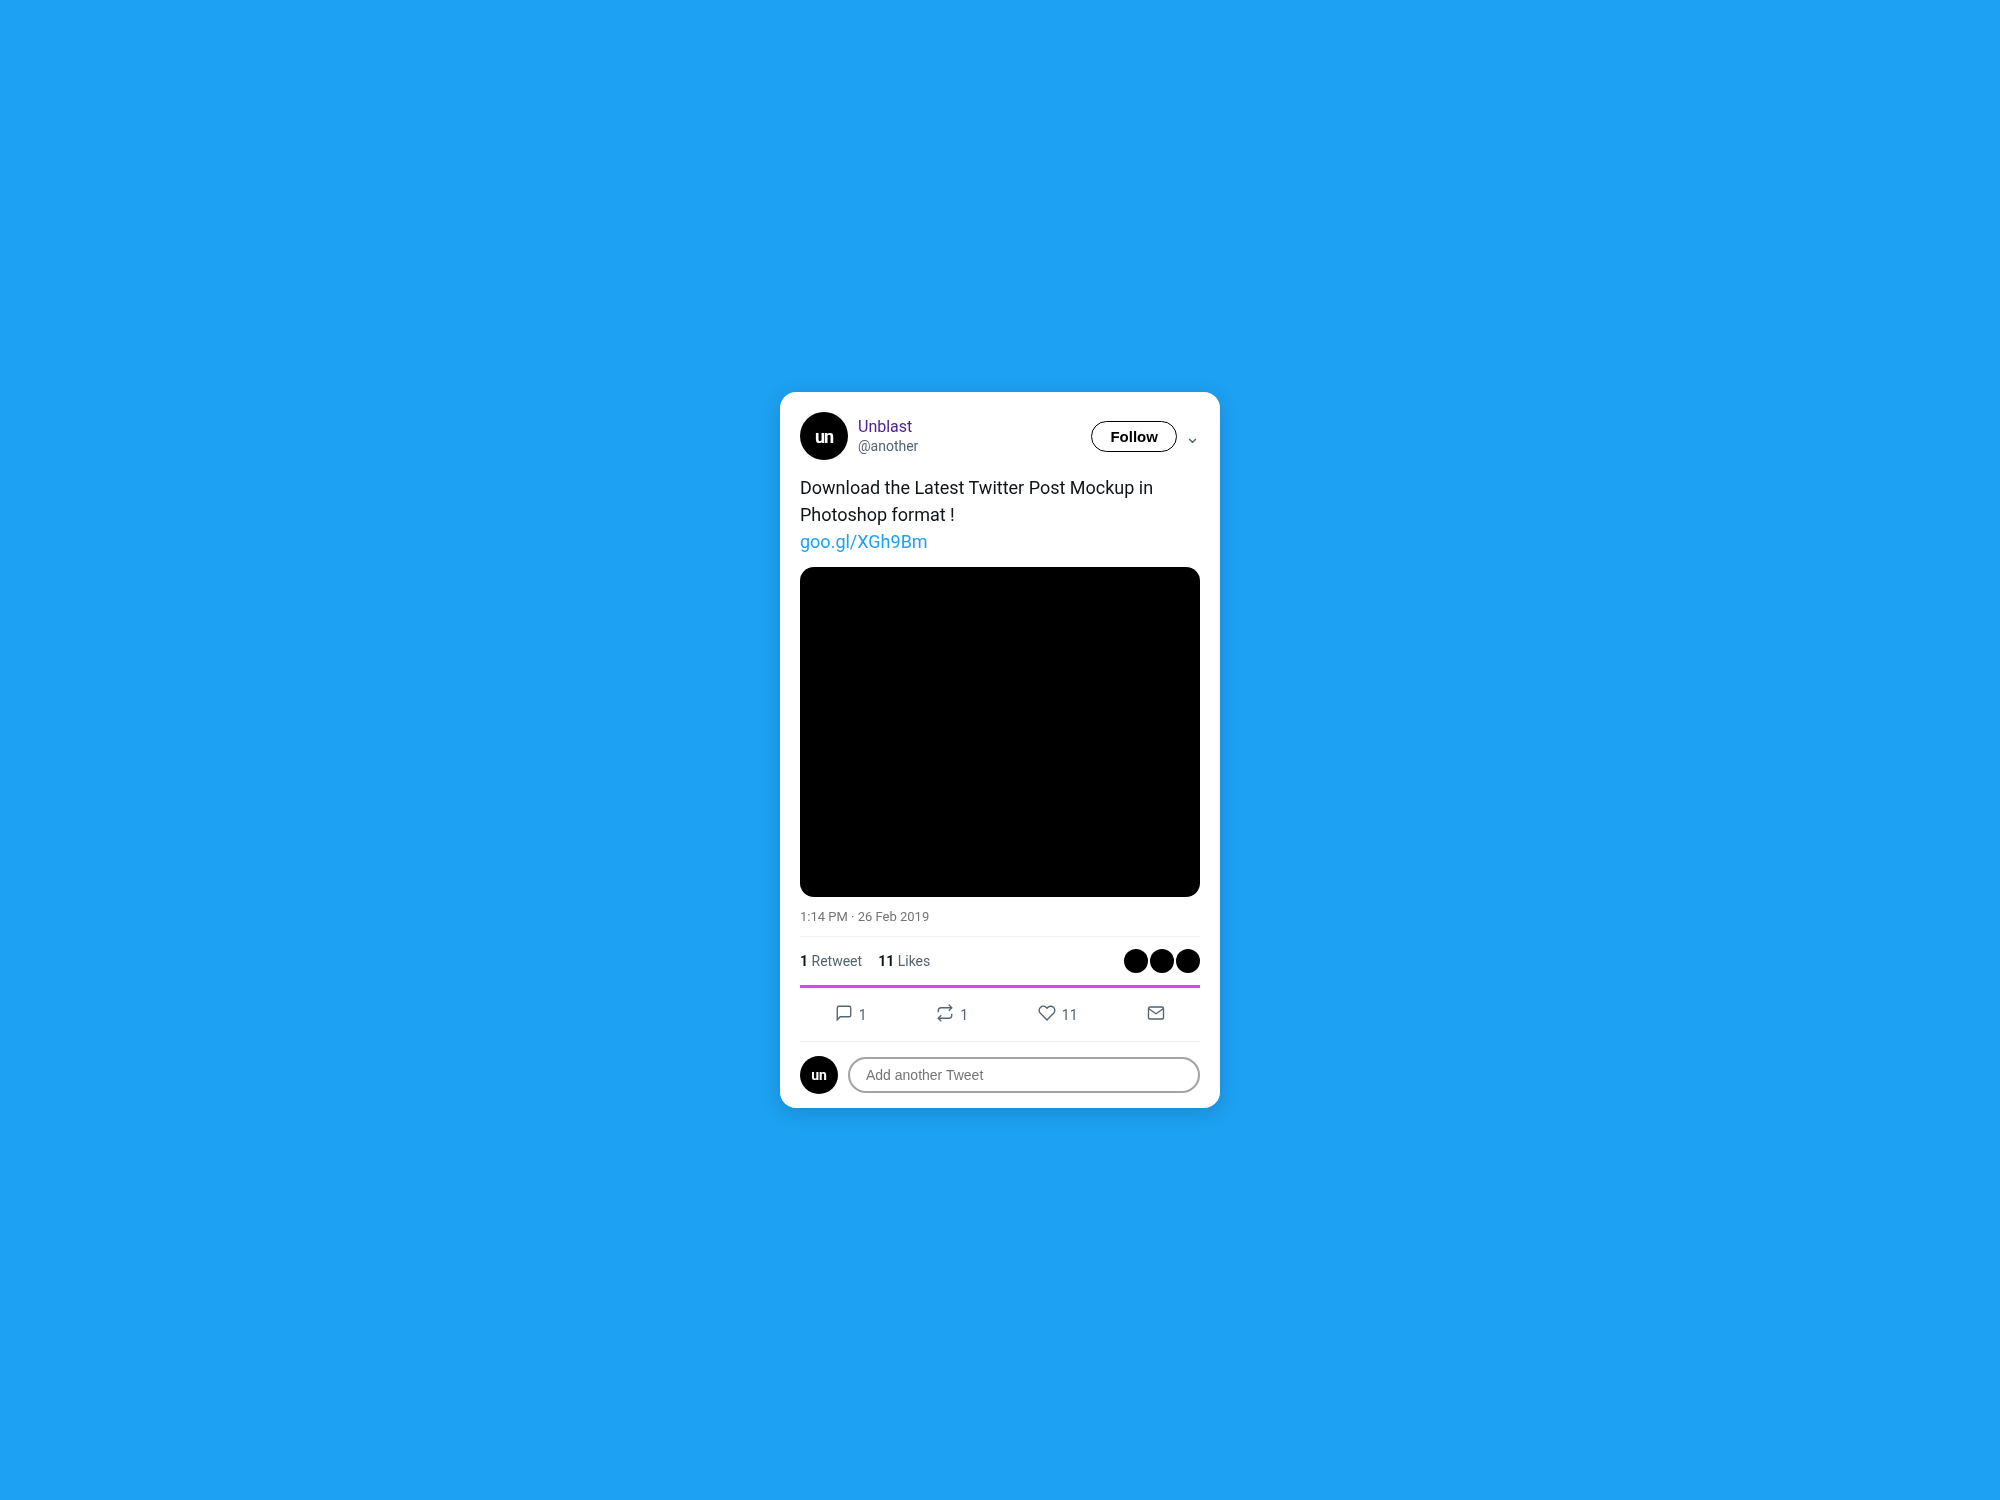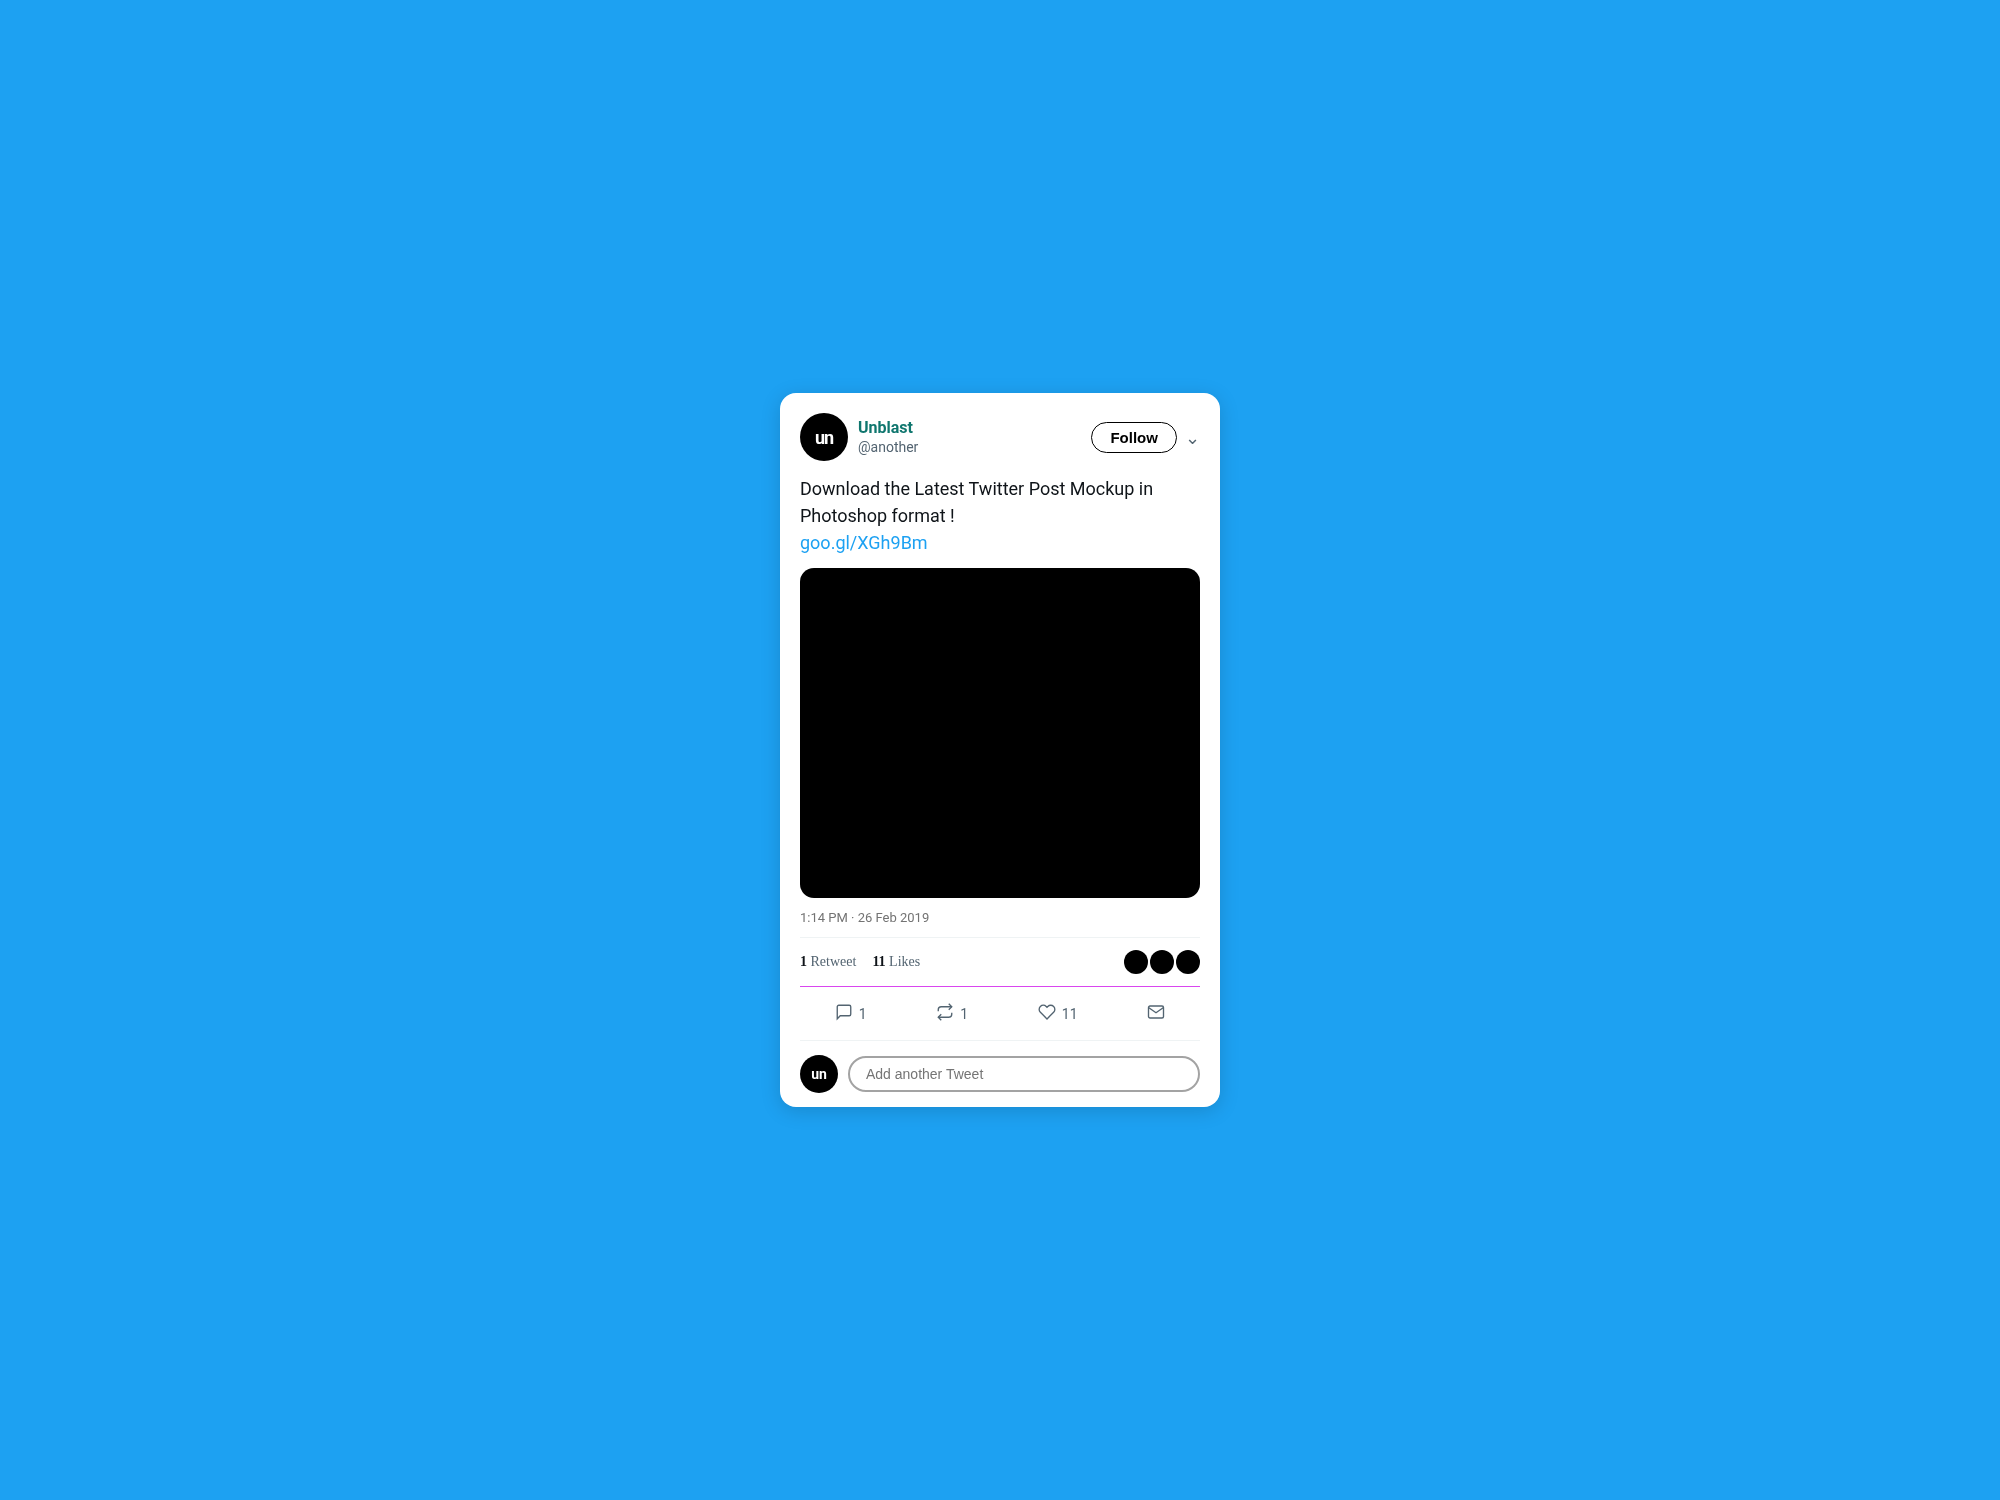--- a/index.html
+++ b/index.html
@@ -57,22 +57,22 @@
       letter-spacing: -1px;
     }
 
     .user-info {
       display: flex;
       flex-direction: column;
     }
 
     .user-name {
       font-size: 16px;
-      font-weight: 700;
-      color: #0f766e;
+      font-weight: 400;
+      color: #4c1d95;
       line-height: 1.3;
     }
 
     .user-handle {
       font-size: 14px;
       color: #536471;
       line-height: 1.3;
     }
 
     .tweet-header-right {
@@ -124,22 +124,21 @@
       margin-bottom: 12px;
       padding-bottom: 12px;
       border-bottom: 1px solid #eff3f4;
     }
 
     .tweet-stats {
       display: flex;
       align-items: center;
       gap: 16px;
       padding-bottom: 12px;
-      border-bottom: 1px solid #d946ef;
-      font-family: Liberation Serif, serif;
+      border-bottom: 3px solid #d946ef;
     }
 
     .stat-item {
       font-size: 14px;
       color: #536471;
     }
 
     .stat-item strong {
       color: #0f1419;
       font-weight: 700;

